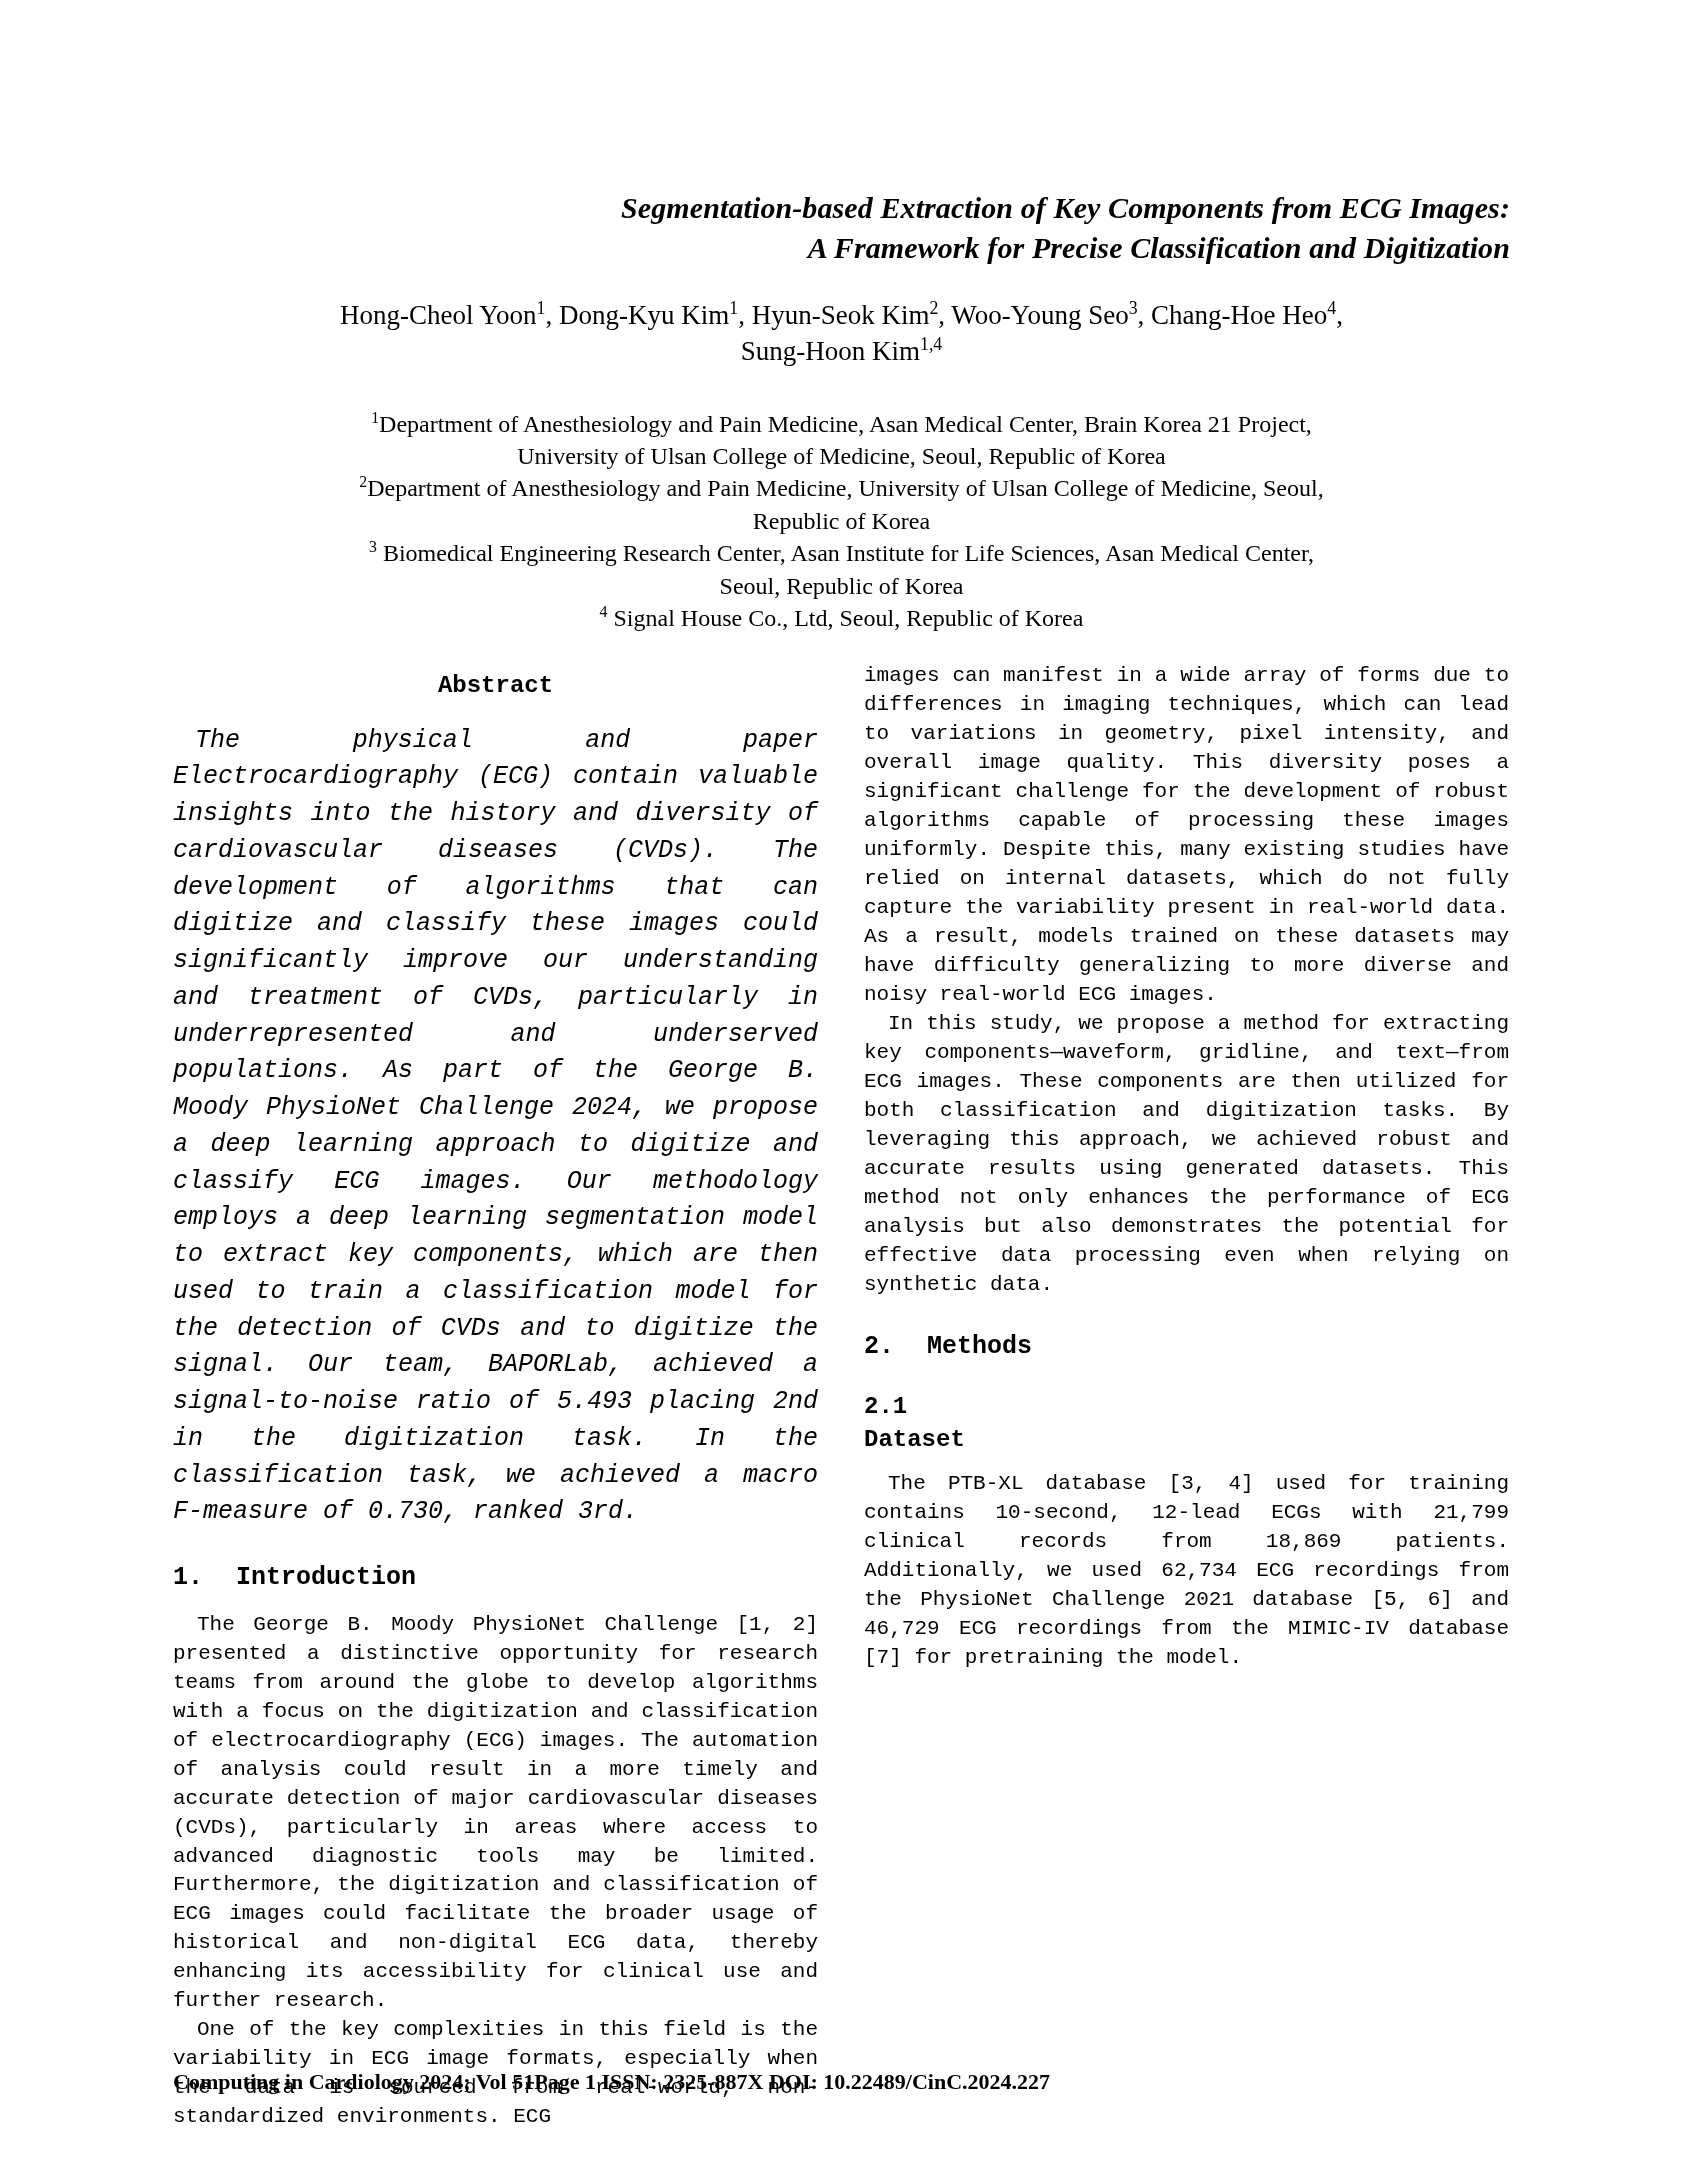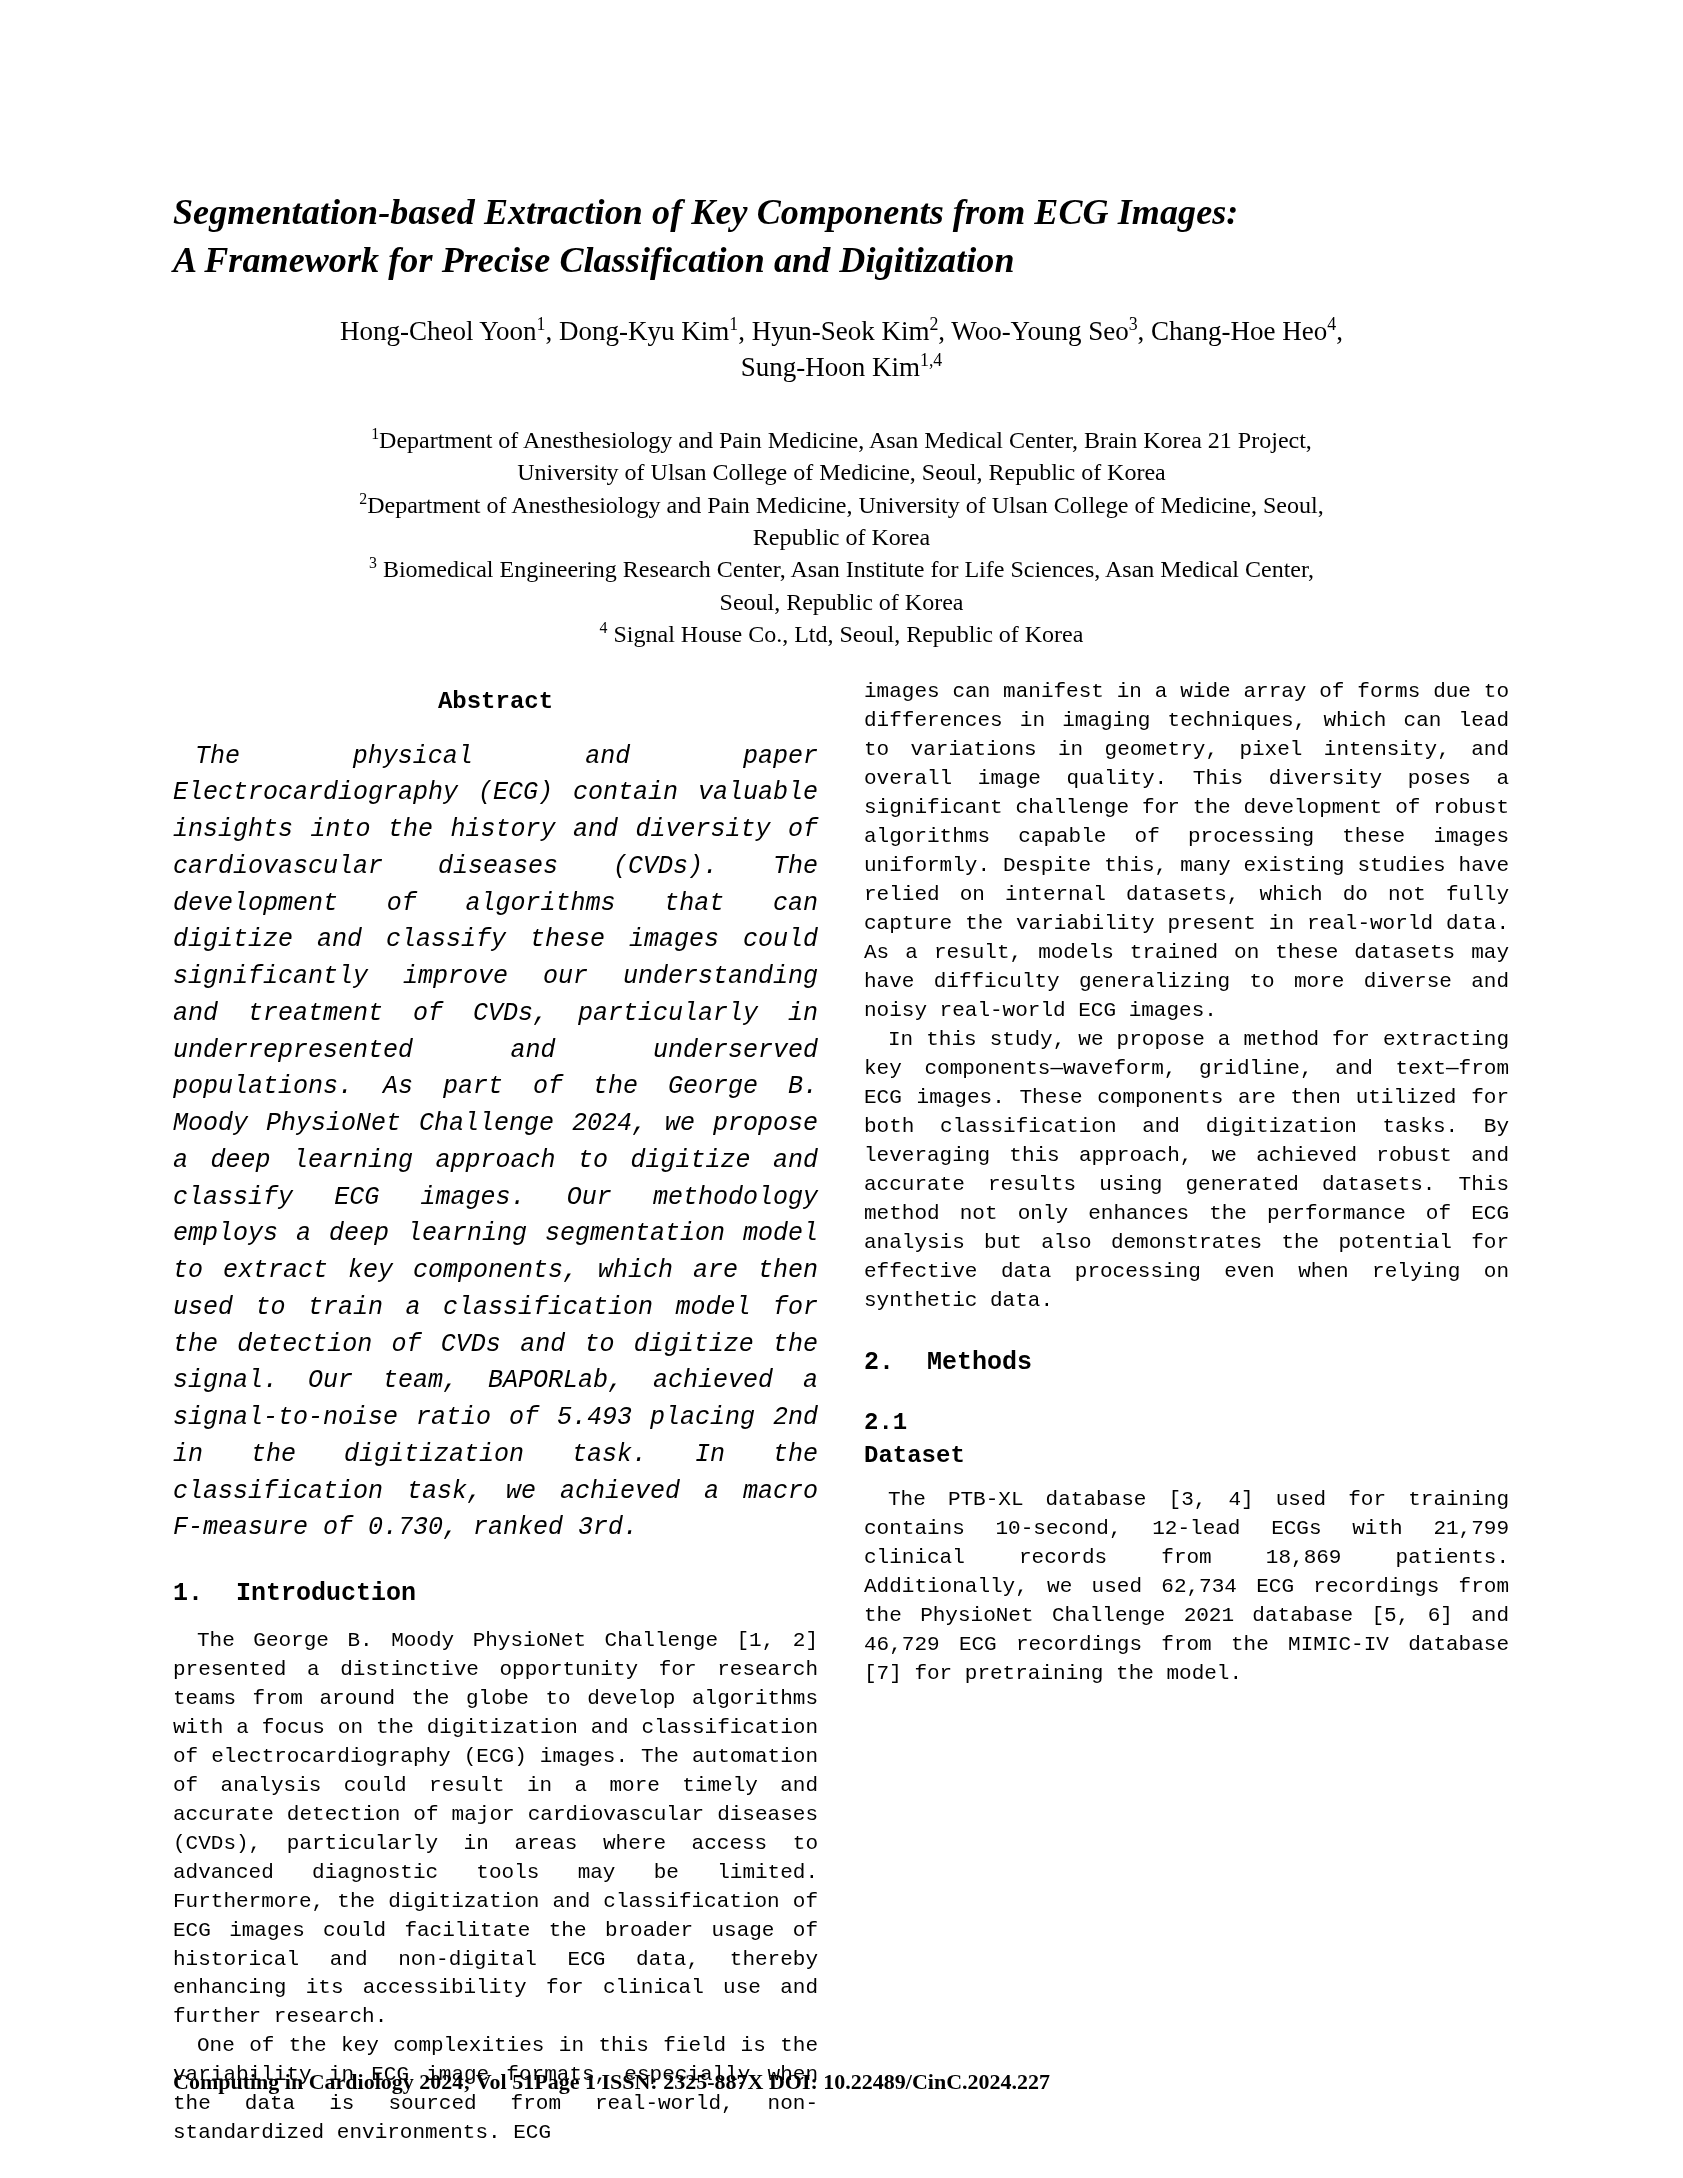--- a/index.html
+++ b/index.html
@@ -16,24 +16,24 @@
   }
   .page {
     position: absolute;
     left: 0; top: 0;
     width: 1683px;
     height: 2178px;
     box-sizing: border-box;
     padding: 188px 173px 0 173px;
   }
   .title {
-    text-align: left;
+    text-align: right;
     font-weight: bold;
     font-style: italic;
-    font-size: 36px;
+    font-size: 30px;
     line-height: 1.34;
     letter-spacing: 0.1px;
     margin: 0 0 30px 0;
   }
   .title .line { display: block; }
   .authors {
     text-align: center;
     font-size: 27px;
     line-height: 1.32;
     margin: 0 0 38px 0;

